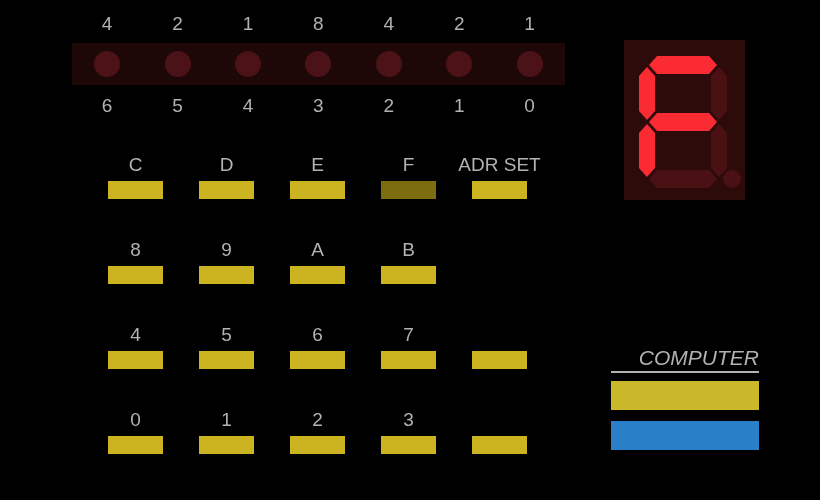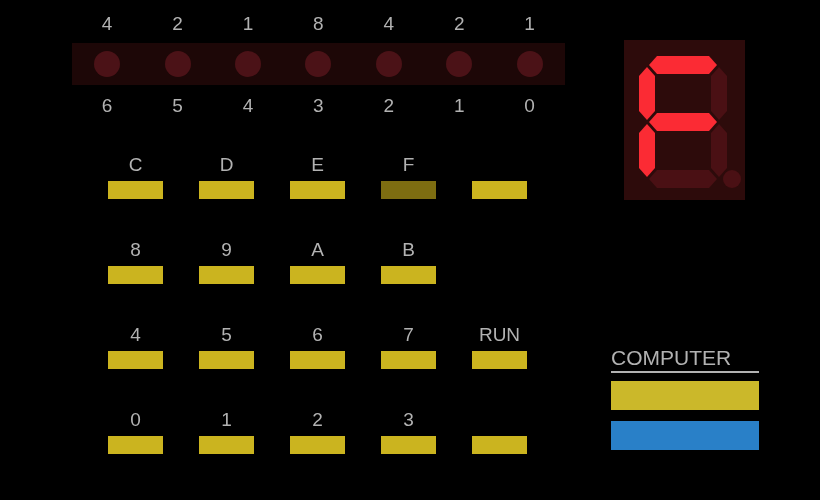--- a/index.html
+++ b/index.html
@@ -138,25 +138,26 @@
 
   
   #branding {
     position: absolute;
     left: 611px;
     top: 345px;
     width: 148px;
     height: 125px;
   }
   .brand-line {
-    text-align: left;
+    text-align: right;
     color: #b2b2b2;
     font-size: 21px;
     line-height: 26px;
     white-space: nowrap;
+    font-style: italic;
   }
   #brand-rule {
     width: 148px;
     height: 2px;
     background: #b2b2b2;
     margin: 0;
   }
   .brand-bar {
     width: 148px;
     height: 29px;
@@ -257,20 +258,21 @@
       </div>
       <div class="key-cell">
         <div class="key-label">E</div>
         <div class="key-bar"></div>
       </div>
       <div class="key-cell">
         <div class="key-label">F</div>
         <div class="key-bar pressed"></div>
       </div>
       <div class="key-cell">
+        <div class="key-label">ADR SET</div>
         <div class="key-bar"></div>
       </div>
     </div>
 
     <div class="key-row r1">
       <div class="key-cell">
         <div class="key-label">8</div>
         <div class="key-bar"></div>
       </div>
       <div class="key-cell">
@@ -298,21 +300,20 @@
       </div>
       <div class="key-cell">
         <div class="key-label">6</div>
         <div class="key-bar"></div>
       </div>
       <div class="key-cell">
         <div class="key-label">7</div>
         <div class="key-bar"></div>
       </div>
       <div class="key-cell">
-        <div class="key-label">RUN</div>
         <div class="key-bar"></div>
       </div>
     </div>
 
     <div class="key-row r3">
       <div class="key-cell">
         <div class="key-label">0</div>
         <div class="key-bar"></div>
       </div>
       <div class="key-cell">

